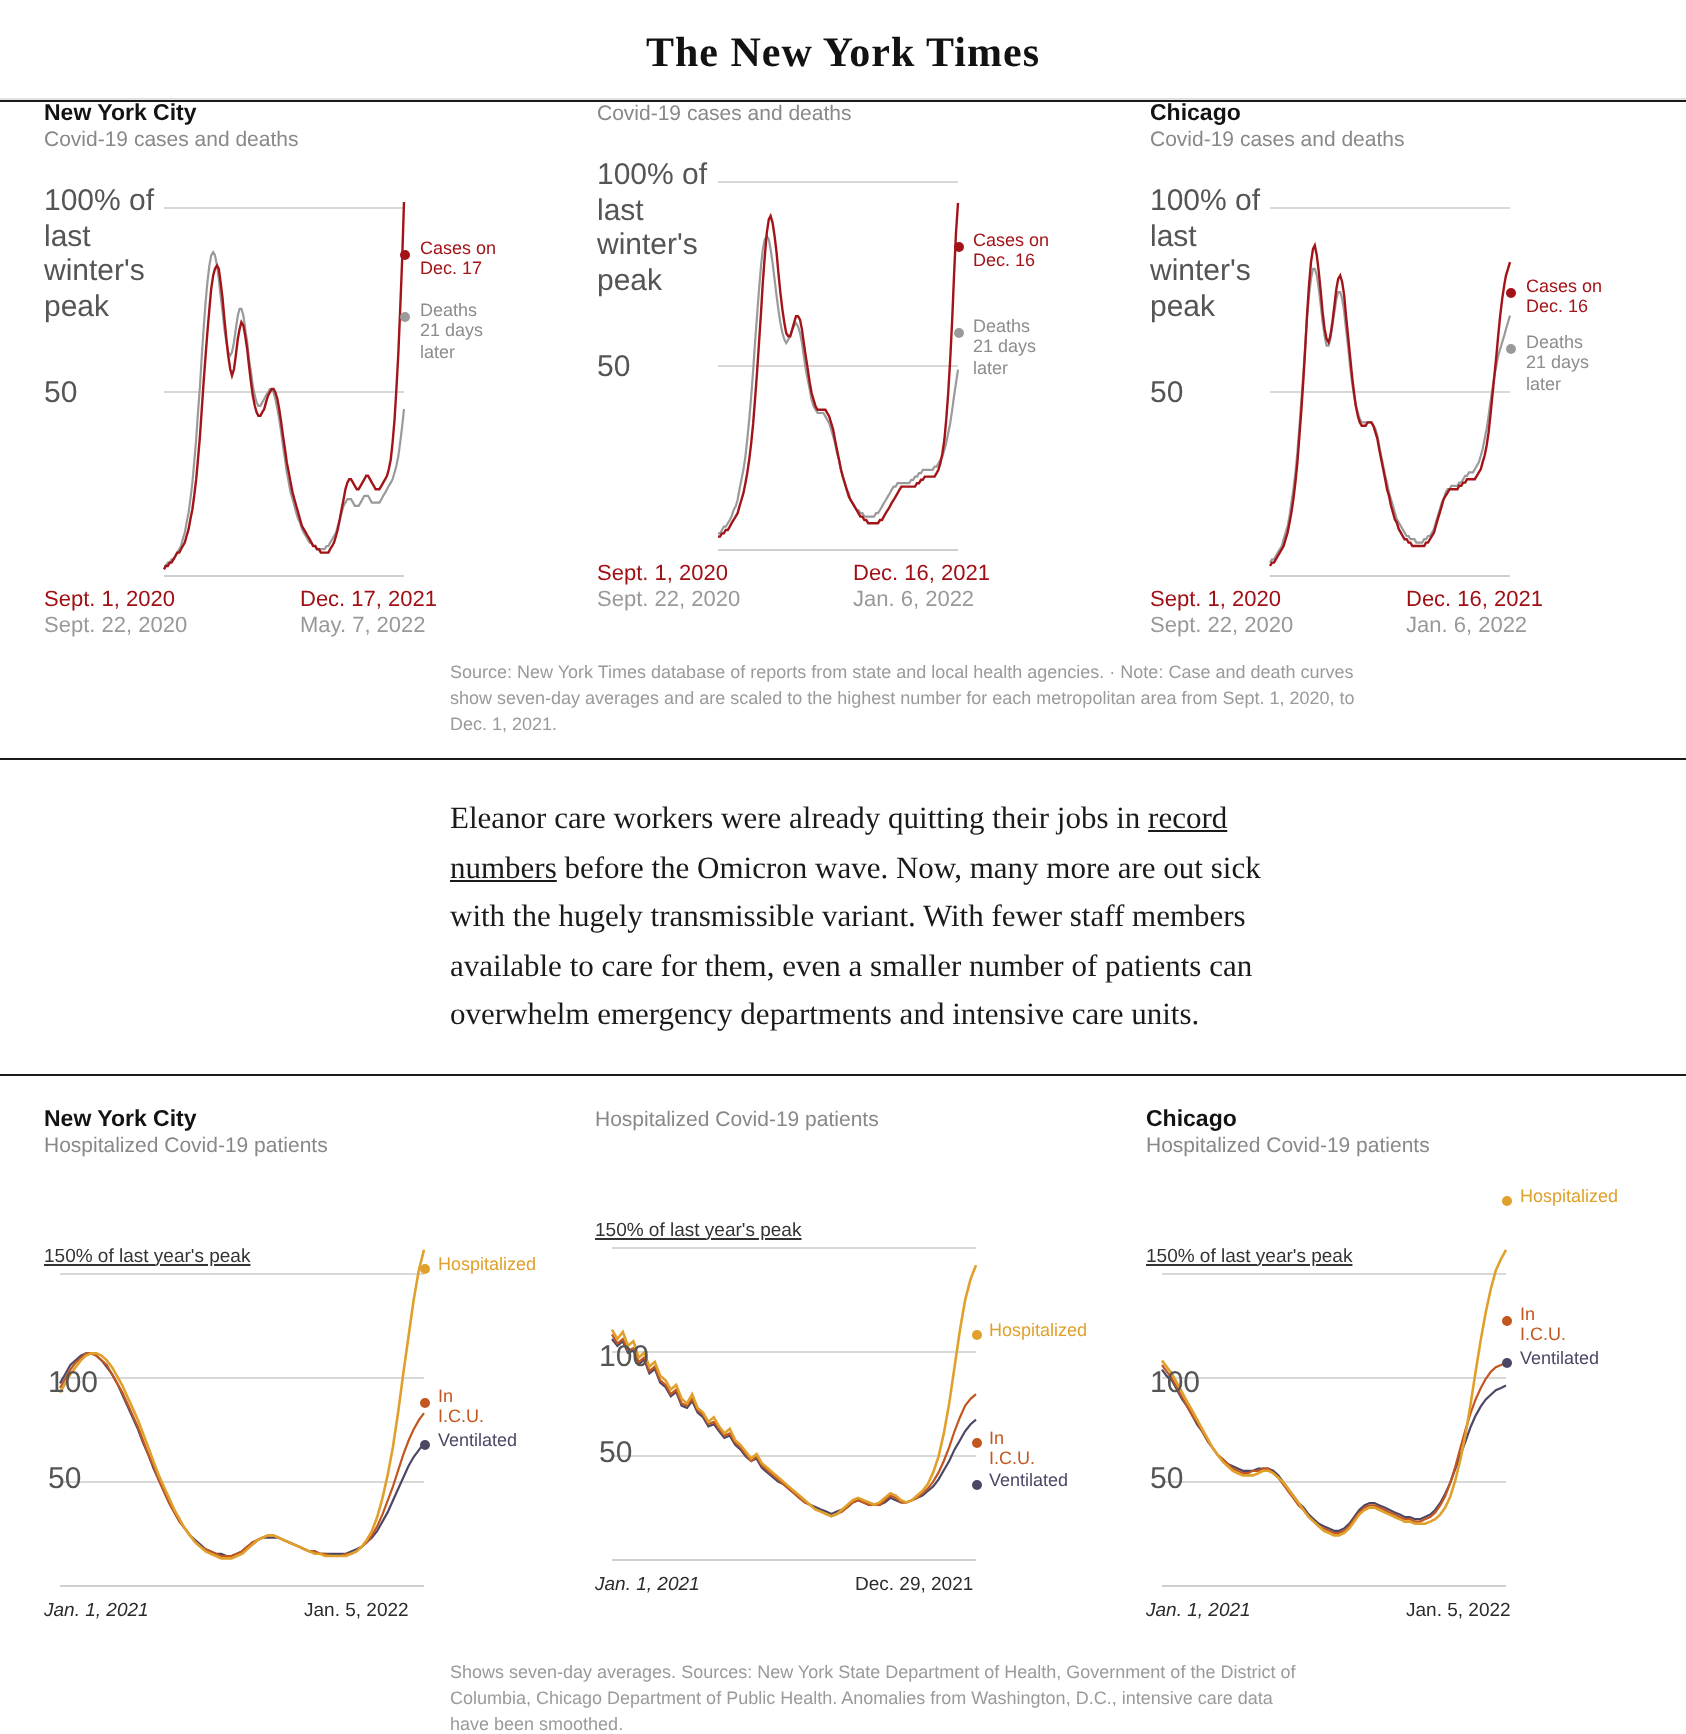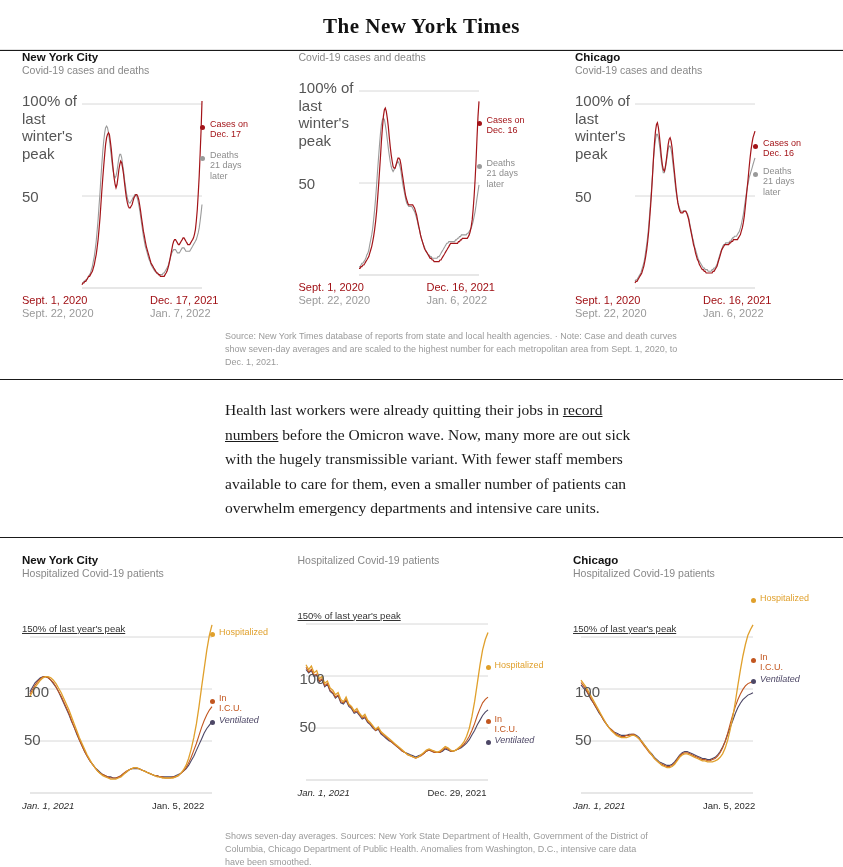--- a/index.html
+++ b/index.html
@@ -84,21 +84,21 @@
 
   .marker-label {
     position: absolute;
     font-size: 9px;
     line-height: 1.15;
   }
   .marker-label.cases { color: #a31419; }
   .marker-label.deaths { color: #8d8d8d; }
   .marker-label.hosp { color: #e0a02c; }
   .marker-label.icu { color: #c2561f; }
-  .marker-label.vent { color: #4d4766; font-style: italic; }
+  .marker-label.vent { color: #4d4766; }
 
   .dot {
     position: absolute;
     width: 5px; height: 5px;
     border-radius: 50%;
   }
   .dot.cases { background: #a31419; }
   .dot.deaths { background: #9a9a9a; }
   .dot.hosp { background: #e0a02c; }
   .dot.icu { background: #c2561f; }
@@ -163,21 +163,21 @@
           <polyline class="sr" fill="none" stroke="#9a9a9a" stroke-width="1.1" points="60.0,201.0 60.9,201.0 61.9,199.3 62.8,199.3 63.8,197.7 64.7,197.7 65.7,196.0 66.6,194.3 67.6,192.6 68.5,191.0 69.4,187.6 70.4,184.3 71.3,179.3 72.3,174.3 73.2,167.6 74.2,159.3 75.1,149.2 76.1,137.5 77.0,124.2 78.0,110.8 78.9,95.8 79.8,82.5 80.8,69.1 81.7,59.1 82.7,50.7 83.6,45.7 84.6,44.1 85.5,45.7 86.5,50.7 87.4,57.4 88.3,65.8 89.3,74.1 90.2,82.5 91.2,89.1 92.1,94.1 93.1,95.8 94.0,94.1 95.0,89.1 95.9,82.5 96.9,75.8 97.8,72.4 98.7,72.4 99.7,75.8 100.6,82.5 101.6,89.1 102.5,97.5 103.5,104.2 104.4,110.8 105.4,115.8 106.3,119.2 107.2,120.9 108.2,120.9 109.1,119.2 110.1,117.5 111.0,115.8 112.0,114.2 112.9,112.5 113.9,112.5 114.8,114.2 115.7,117.5 116.7,122.5 117.6,127.5 118.6,134.2 119.5,140.9 120.5,147.6 121.4,154.2 122.4,159.3 123.3,164.3 124.3,167.6 125.2,170.9 126.1,174.3 127.1,177.6 128.0,179.3 129.0,182.6 129.9,184.3 130.9,186.0 131.8,187.6 132.8,189.3 133.7,189.3 134.6,191.0 135.6,191.0 136.5,192.6 137.5,192.6 138.4,192.6 139.4,192.6 140.3,192.6 141.3,191.0 142.2,191.0 143.1,189.3 144.1,187.6 145.0,186.0 146.0,184.3 146.9,181.0 147.9,177.6 148.8,174.3 149.8,170.9 150.7,169.3 151.7,167.6 152.6,167.6 153.5,167.6 154.5,169.3 155.4,170.9 156.4,170.9 157.3,170.9 158.3,169.3 159.2,167.6 160.2,165.9 161.1,165.9 162.0,165.9 163.0,167.6 163.9,169.3 164.9,169.3 165.8,169.3 166.8,169.3 167.7,169.3 168.7,167.6 169.6,165.9 170.6,164.3 171.5,162.6 172.4,160.9 173.4,159.3 174.3,157.6 175.3,154.2 176.2,150.9 177.2,145.9 178.1,139.2 179.1,130.9 180.0,122.5"></polyline>
           <polyline class="sr" fill="none" stroke="#a31419" stroke-width="1.2" points="60.0,202.7 60.9,201.0 61.9,201.0 62.8,199.3 63.8,199.3 64.7,197.7 65.7,196.0 66.6,194.3 67.6,194.3 68.5,192.6 69.4,191.0 70.4,189.3 71.3,186.0 72.3,182.6 73.2,177.6 74.2,172.6 75.1,165.9 76.1,157.6 77.0,147.6 78.0,135.9 78.9,122.5 79.8,109.2 80.8,95.8 81.7,84.1 82.7,72.4 83.6,62.4 84.6,55.7 85.5,52.4 86.5,50.7 87.4,52.4 88.3,59.1 89.3,67.4 90.2,77.4 91.2,87.5 92.1,95.8 93.1,102.5 94.0,105.8 95.0,102.5 95.9,95.8 96.9,87.5 97.8,82.5 98.7,79.1 99.7,80.8 100.6,85.8 101.6,92.5 102.5,100.8 103.5,109.2 104.4,115.8 105.4,120.9 106.3,124.2 107.2,125.9 108.2,125.9 109.1,124.2 110.1,122.5 111.0,119.2 112.0,115.8 112.9,114.2 113.9,112.5 114.8,112.5 115.7,114.2 116.7,117.5 117.6,122.5 118.6,129.2 119.5,135.9 120.5,142.6 121.4,149.2 122.4,154.2 123.3,159.3 124.3,164.3 125.2,167.6 126.1,170.9 127.1,174.3 128.0,177.6 129.0,181.0 129.9,182.6 130.9,184.3 131.8,186.0 132.8,187.6 133.7,189.3 134.6,191.0 135.6,191.0 136.5,192.6 137.5,192.6 138.4,194.3 139.4,194.3 140.3,194.3 141.3,194.3 142.2,194.3 143.1,192.6 144.1,191.0 145.0,189.3 146.0,186.0 146.9,182.6 147.9,177.6 148.8,172.6 149.8,167.6 150.7,162.6 151.7,159.3 152.6,157.6 153.5,157.6 154.5,159.3 155.4,160.9 156.4,162.6 157.3,162.6 158.3,160.9 159.2,159.3 160.2,157.6 161.1,155.9 162.0,155.9 163.0,157.6 163.9,159.3 164.9,160.9 165.8,162.6 166.8,162.6 167.7,162.6 168.7,160.9 169.6,159.3 170.6,157.6 171.5,155.9 172.4,152.6 173.4,147.6 174.3,139.2 175.3,127.5 176.2,112.5 177.2,94.1 178.1,72.4 179.1,47.4 180.0,19.0"></polyline>
         </svg>
         <div class="dot cases" style="left:178px; top:43px;"></div>
         <div class="marker-label cases" style="left:188px; top:37px; width:56px;">Cases on<br>Dec. 17</div>
         <div class="dot deaths" style="left:178px; top:74px;"></div>
         <div class="marker-label deaths" style="left:188px; top:68px; width:52px;">Deaths<br>21 days<br>later</div>
       </div>
       <div class="axis-caption">
         <span class="left"><span>Sept. 1, 2020</span><span class="l2">Sept. 22, 2020</span></span>
-        <span class="right"><span>Dec. 17, 2021</span><span class="l2">Jan. 7, 2022</span></span>
+        <span class="right"><span>Dec. 17, 2021</span><span class="l2">May. 7, 2022</span></span>
       </div>
     </div>
 
     <div class="chart-block">
       <div class="chart-sub">Covid-19 cases and deaths</div>
       <div class="plot">
         <div class="ylabel" style="left:0; top:10px; width:58px;">100% of last winter's peak</div>
         <div class="ylabel" style="left:0; top:106px;">50</div>
         <svg width="246" height="212" viewBox="0 0 246 212">
           <line x1="60" y1="22" x2="180" y2="22" stroke="#d8d8d8" stroke-width="1"></line>
@@ -220,21 +220,21 @@
         <span class="right"><span>Dec. 16, 2021</span><span class="l2">Jan. 6, 2022</span></span>
       </div>
     </div>
 
   </div>
 
   <div class="source-note">Source: New York Times database of reports from state and local health agencies.  ·  Note: Case and death curves show seven-day averages and are scaled to the highest number for each metropolitan area from Sept. 1, 2020, to Dec. 1, 2021.</div>
 </div>
 
 <div class="body-text">
-  <span>Health last workers were already quitting their jobs in </span><a href="#">record numbers</a><span> before the Omicron wave. Now, many more are out sick with the hugely transmissible variant. With fewer staff members available to care for them, even a smaller number of patients can overwhelm emergency departments and intensive care units.</span>
+  <span>Eleanor care workers were already quitting their jobs in </span><a href="#">record numbers</a><span> before the Omicron wave. Now, many more are out sick with the hugely transmissible variant. With fewer staff members available to care for them, even a smaller number of patients can overwhelm emergency departments and intensive care units.</span>
 </div>
 
 <div class="lower-panel">
   <div class="lower-row">
 
     <div class="lower-block">
       <div class="chart-title">New York City</div>
       <div class="chart-sub">Hospitalized Covid-19 patients</div>
       <div class="lower-plot">
         <div class="peak-label">150% of last year's peak</div>

